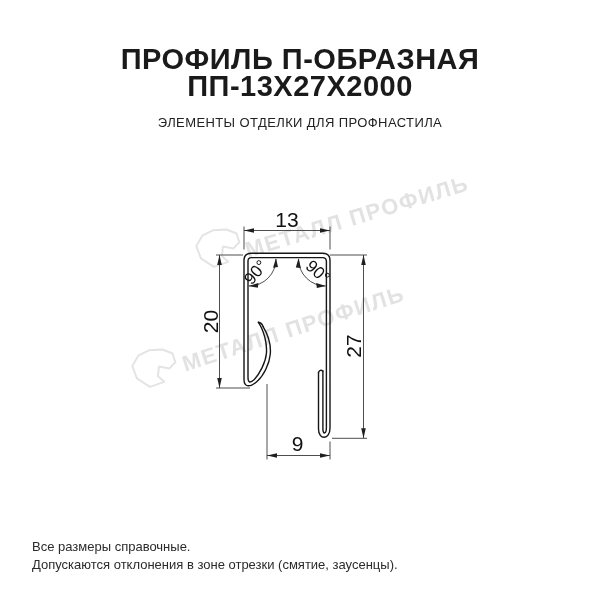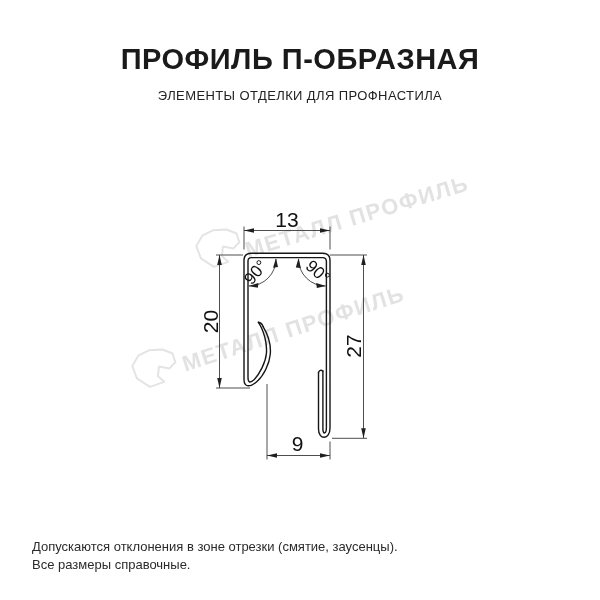--- a/index.html
+++ b/index.html
@@ -31,20 +31,21 @@
   
   .footer{position:absolute;left:32px;top:538px;font-size:13px;line-height:17.5px;color:#2b2b2b;}
 </style>
 </head>
 <body>
 
 <div class="canvas">
 
   <div class="header">
     <div class="title-line">ПРОФИЛЬ П-ОБРАЗНАЯ</div>
+    <div class="title-line">ПП-13Х27Х2000</div>
     <div class="subtitle">ЭЛЕМЕНТЫ ОТДЕЛКИ ДЛЯ ПРОФНАСТИЛА</div>
   </div>
 
   <svg class="wm-logo wm-logo-1" width="52" height="40" viewBox="0 0 52 40">
     <path d="M 4,27 L 2,14 L 10,5 L 22,2 L 35,4 L 44,10 L 45,19 L 38,24 L 28,20 L 25,29 L 30,36 L 15,38 Z" fill="none" stroke="#e4e4e4" stroke-width="2" stroke-linejoin="round"></path>
   </svg>
   <div class="wm-text wm-text-1">МЕТАЛЛ ПРОФИЛЬ</div>
 
   <svg class="wm-logo wm-logo-2" width="52" height="40" viewBox="0 0 52 40">
     <path d="M 4,27 L 2,14 L 10,5 L 22,2 L 35,4 L 44,10 L 45,19 L 38,24 L 28,20 L 25,29 L 30,36 L 15,38 Z" fill="none" stroke="#e4e4e4" stroke-width="2" stroke-linejoin="round"></path>
@@ -111,17 +112,17 @@
     <path class="dimarrow" d="M 276,258.2 L 273,267.8 L 278,267 Z"></path>
     <text class="angletext" x="260" y="276" text-anchor="middle" transform="rotate(-50 260 276)">90°</text>
 
     <path class="dimline" d="M 298.5,259 A 27 27 0 0 0 325.5,286"></path>
     <path class="dimarrow" d="M 298.5,258.2 L 295.8,267.5 L 300.9,267.9 Z"></path>
     <path class="dimarrow" d="M 326,286 L 316.2,283 L 316.8,288 Z"></path>
     <text class="angletext" x="314" y="276" text-anchor="middle" transform="rotate(42 314 276)">90°</text>
   </svg>
 
   <div class="footer">
+    <div>Все размеры справочные.</div>
     <div>Допускаются отклонения в зоне отрезки (смятие, заусенцы).</div>
-    <div>Все размеры справочные.</div>
   </div>
 
 </div>
 
 </body></html>

